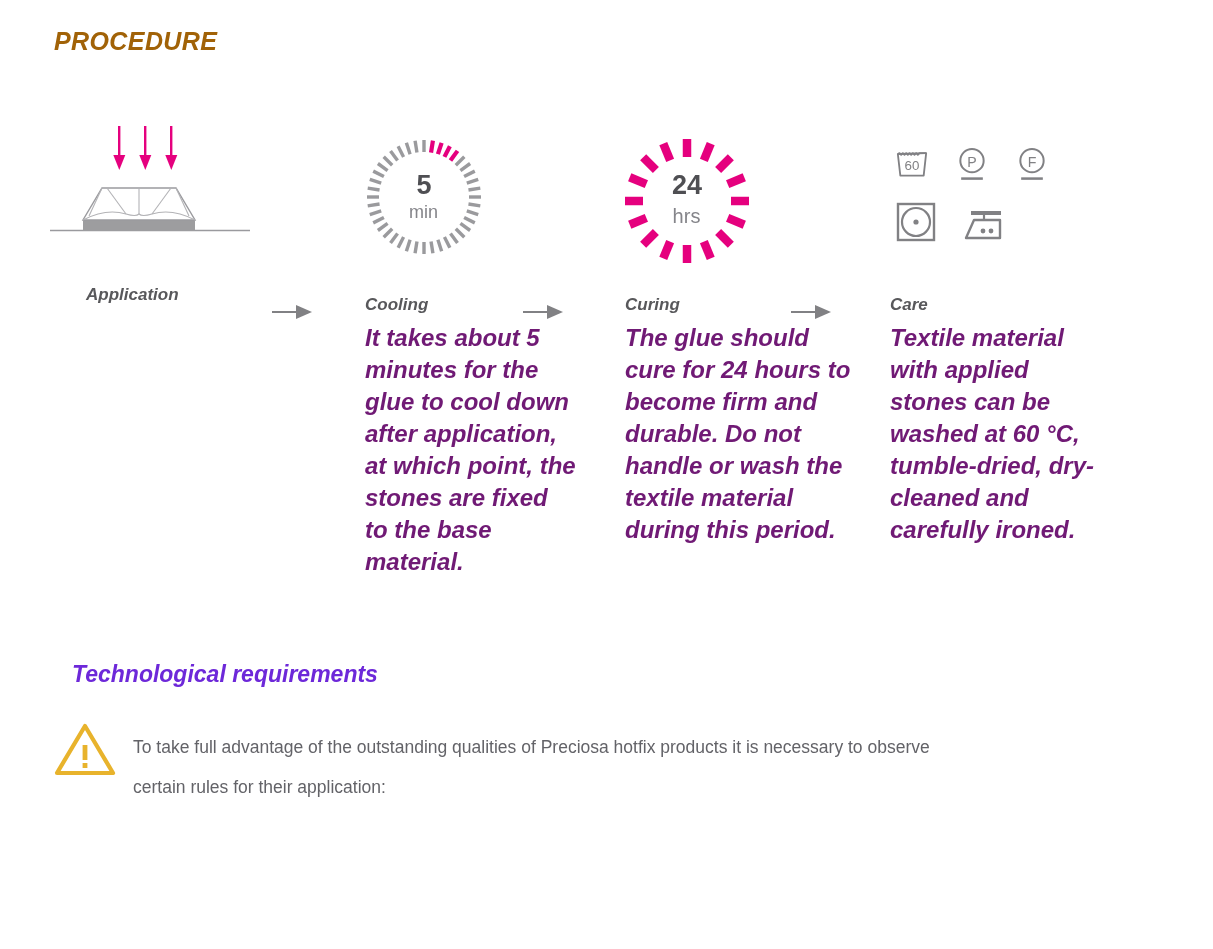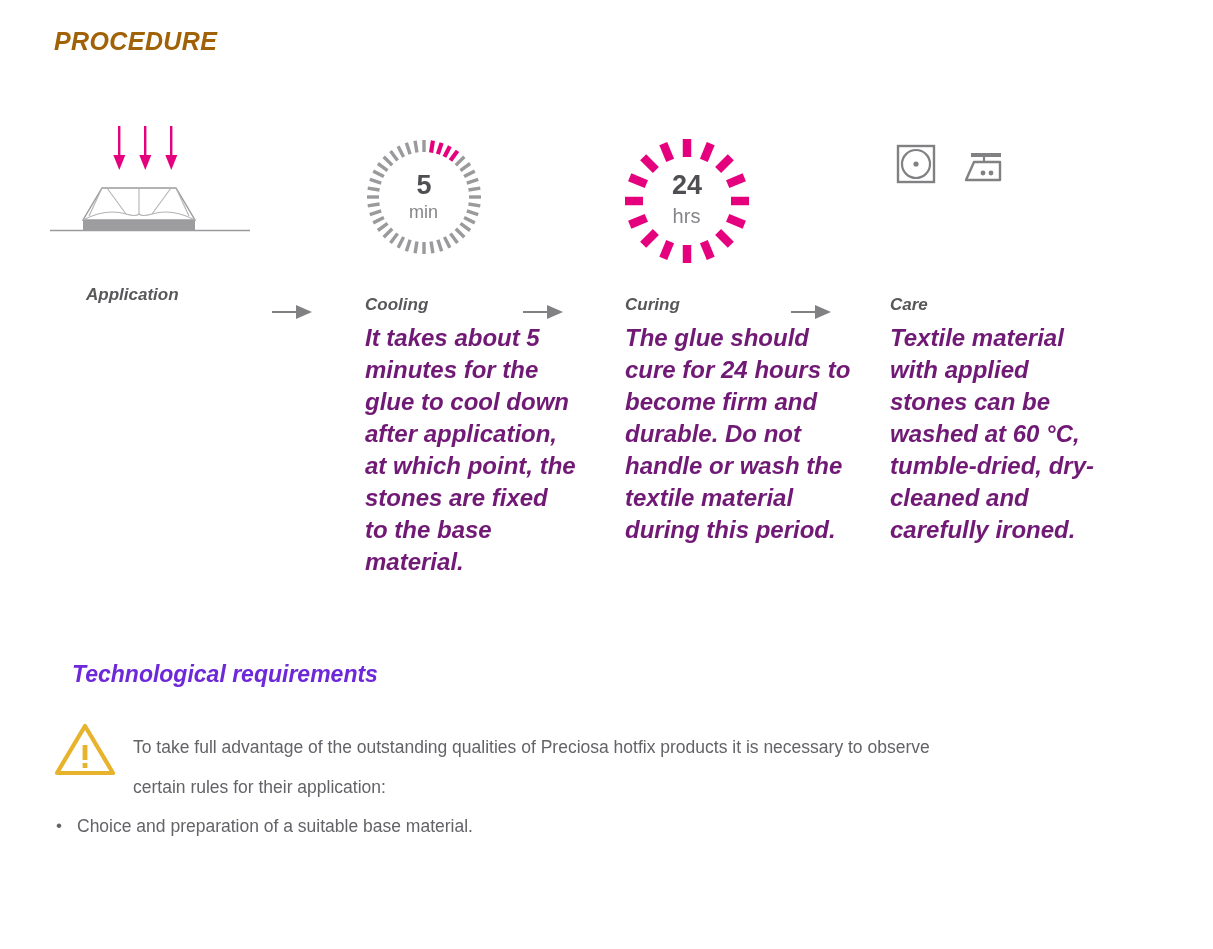--- a/index.html
+++ b/index.html
@@ -306,20 +306,41 @@
         <div class="label-sub">hrs</div>
       </div>
     </div>
     <div class="step-heading">Curing</div>
     <div class="step-body">The glue should cure for 24 hours to become firm and durable. Do not handle or wash the textile material during this period.</div>
   </div>
 
   <div class="step" id="step-care">
     <div class="step-icon">
       <div id="care-symbols">
+        <div class="care-row">
+
+          <svg class="care-sym" viewBox="0 0 48 48">
+            <path d="M7 12 L9 11 L11 13 L13 11 L15 13 L17 11 L19 13 L21 11 L23 13 L25 11 L27 13 L29 11 L31 13 L33 11 L35 11 L41 11
+                     L38 38 L10 38 Z" fill="none" stroke="#818184" stroke-width="2.2" stroke-linejoin="round"></path>
+            <path d="M7 12 L41 11" fill="none" stroke="#818184" stroke-width="2.2"></path>
+            <text x="24" y="31" text-anchor="middle" font-family="Liberation Sans, sans-serif" font-size="16" fill="#818184">60</text>
+          </svg>
+
+          <svg class="care-sym" viewBox="0 0 48 48">
+            <circle cx="24" cy="20" r="14" fill="none" stroke="#818184" stroke-width="2.4"></circle>
+            <text x="24" y="27" text-anchor="middle" font-family="Liberation Sans, sans-serif" font-size="17" fill="#818184">P</text>
+            <rect x="11" y="40" width="26" height="3" fill="#818184"></rect>
+          </svg>
+
+          <svg class="care-sym" viewBox="0 0 48 48">
+            <circle cx="24" cy="20" r="14" fill="none" stroke="#818184" stroke-width="2.4"></circle>
+            <text x="24" y="27" text-anchor="middle" font-family="Liberation Sans, sans-serif" font-size="17" fill="#818184">F</text>
+            <rect x="11" y="40" width="26" height="3" fill="#818184"></rect>
+          </svg>
+        </div>
 
         <div class="care-row">
 
           <svg class="care-sym" viewBox="0 0 48 48">
             <rect x="6" y="6" width="36" height="36" fill="none" stroke="#818184" stroke-width="2.4"></rect>
             <circle cx="24" cy="24" r="14" fill="none" stroke="#818184" stroke-width="2.2"></circle>
             <circle cx="24" cy="24" r="2.6" fill="#818184"></circle>
           </svg>
 
           <svg class="care-sym" viewBox="0 0 48 48">
@@ -354,14 +375,13 @@
 
 <svg id="warning-icon" width="62" height="55" viewBox="0 0 62 55">
   <path d="M31 4 L59 51 L3 51 Z" fill="none" stroke="#E8B32C" stroke-width="4.2" stroke-linejoin="round"></path>
   <rect x="28.6" y="23" width="4.8" height="15" fill="#E8B32C"></rect>
   <rect x="28.6" y="41" width="4.8" height="5" fill="#E8B32C"></rect>
 </svg>
 
 <div class="tech-note">To take full advantage of the outstanding qualities of Preciosa hotfix products it is necessary to observe certain rules for their application:</div>
 
 <ul class="tech-list">
-  <li>Choice and preparation of a suitable base material.</li>
 </ul>
 
 </body></html>

